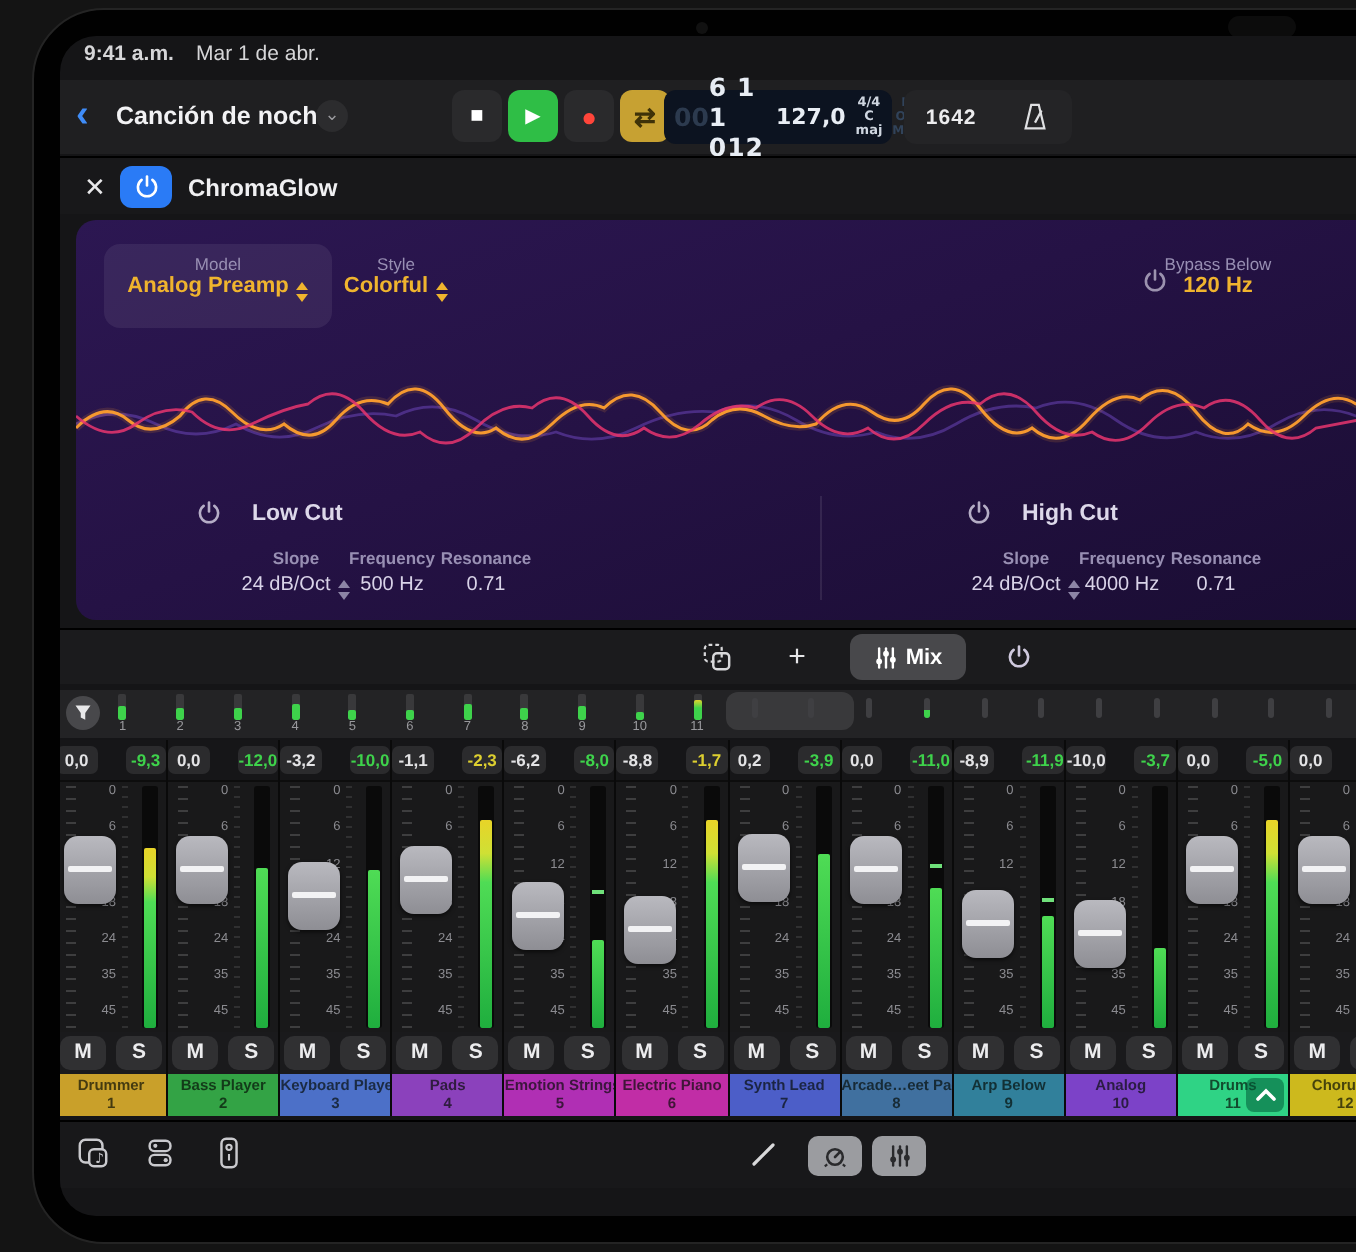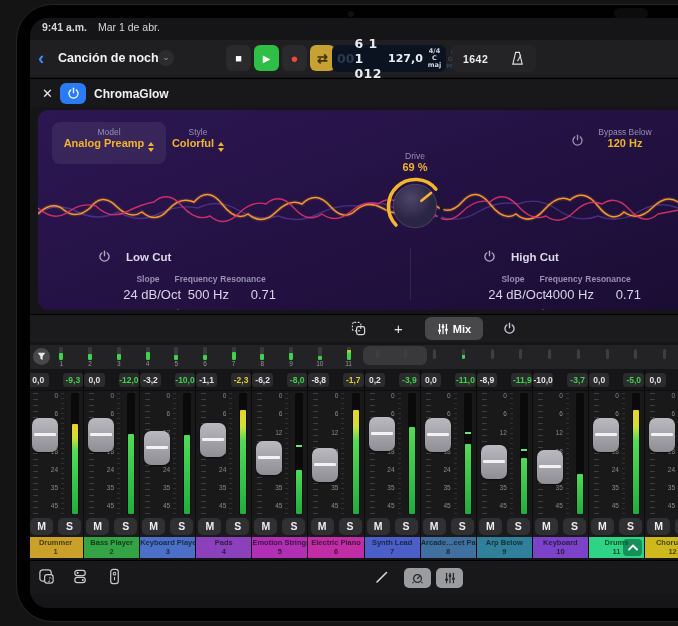--- a/index.html
+++ b/index.html
@@ -44,30 +44,30 @@
   .plugpwr { position:absolute; left:30px; top:4px; width:26px; height:21px; border-radius:6px; background:#2a7bf6;
     display:flex; align-items:center; justify-content:center; }
   .plugname { position:absolute; left:64px; top:8px; font-size:12px; font-weight:bold; color:#f0f0f2; }
 
   
   .panel { position:absolute; left:8px; top:92px; width:652px; height:200px; border-radius:10px;
     background:linear-gradient(160deg,#2c1752 0%, #251245 45%, #1a0d33 100%); overflow:hidden; }
   .waves { position:absolute; left:0; top:62px; width:652px; height:66px; }
   .lbl { font-size:8.5px; color:#988fb3; text-align:center; }
   .goldval { font-size:11px; font-weight:bold; color:#f0b42e; text-align:center; }
-  .whiteval { font-size:13px; color:#d9d3e8; text-align:right; }
+  .whiteval { font-size:10px; color:#d9d3e8; text-align:center; }
   .modelbox { position:absolute; left:14px; top:12px; width:114px; height:42px; background:rgba(255,255,255,0.07); border-radius:8px; padding-top:5px; }
   .stylebox { position:absolute; left:120px; top:17px; width:80px; }
   .updown { display:inline-flex; flex-direction:column; gap:2px; margin-left:4px; vertical-align:1px; }
   .updown i { display:block; width:0; height:0; border-left:3px solid transparent; border-right:3px solid transparent; }
   .updown .u { border-bottom:4px solid #f0b42e; }
   .updown .d { border-top:4px solid #f0b42e; }
   .updown.gray .u { border-bottom-color:#8d85a6; } .updown.gray .d { border-top-color:#8d85a6; }
   .bypass-pwr { position:absolute; left:533px; top:24px; opacity:0.7; }
-  .bypassbox { position:absolute; left:555px; top:17px; width:64px; }
+  .bypassbox { position:absolute; left:539px; top:17px; width:64px; }
   .levelbox { position:absolute; left:622px; top:17px; width:60px; }
   .drive { position:absolute; left:337px; top:41px; width:80px; text-align:center; }
   .knob { margin-top:2px; }
   .vdiv { position:absolute; left:372px; top:138px; width:1px; height:52px; background:rgba(255,255,255,0.09); }
   .cutsec .pwr2 { position:absolute; opacity:0.85; }
   .cuttitle { position:absolute; font-size:11.5px; font-weight:bold; color:#ddd8ea; }
   .param { position:absolute; width:66px; text-align:center; }
   .param .lbl { margin-bottom:3px;font-weight:bold; }
   .prepost { position:absolute; display:flex; background:rgba(0,0,0,0.28); border-radius:7px; padding:2px;margin-top:46px; }
   .ppbtn { width:36px; height:18px; border-radius:5px; font-size:9.5px; line-height:18px; text-align:center; color:#7d74a0; font-weight:bold; }
@@ -221,36 +221,20 @@
       </span>
     <div class="bypassbox">
       <div class="lbl">Bypass Below</div>
       <div class="goldval">120 Hz</div>
     </div>
     <div class="levelbox">
       <div class="lbl">Level</div>
       <div class="goldval">0.0</div>
     </div>
 
-    <div class="drive">
-      <div class="lbl">Drive</div>
-      <div class="goldval">69 %</div>
-      <svg class="knob" width="62" height="62" viewBox="0 0 60 60" style="margin:2px auto 0;">
-        <defs>
-            <radialGradient id="kg" cx="40%" cy="32%">
-              <stop offset="0%" stop-color="#4e4568"></stop>
-              <stop offset="100%" stop-color="#2b2545"></stop>
-            </radialGradient>
-          </defs>
-        <path d="M11.6,48.4 A26,26 0 1,1 48.4,48.4" fill="none" stroke="#1d1636" stroke-width="3.5" stroke-linecap="round"></path>
-        <path d="M11.6,48.4 A26,26 0 1,1 50.2,13.6" fill="none" stroke="#f5b52e" stroke-width="3.5" stroke-linecap="round"></path>
-        <circle cx="30" cy="30" r="21" fill="url(#kg)" stroke="rgba(255,255,255,0.15)" stroke-width="1"></circle>
-        <line x1="36.2" y1="25" x2="45.5" y2="17.4" stroke="#f5b52e" stroke-width="2.5" stroke-linecap="round"></line>
-      </svg>
-    </div>
 
     <div class="vdiv"></div>
 
     <div class="cutsec">
       <span class="pwr2 pwr" style="left: 60px; top: 140px; color: rgb(207, 201, 221);">
           <svg width="13" height="13" viewBox="0 0 16 16">
             <path d="M8 1.5 V7" stroke="currentColor" stroke-width="1.6" stroke-linecap="round" fill="none"></path>
             <path d="M4.7 3.6 a5.6 5.6 0 1 0 6.6 0" stroke="currentColor" stroke-width="1.6" stroke-linecap="round" fill="none"></path>
           </svg>
         </span>
@@ -772,21 +756,21 @@
       <div class="meter">
         <div class="mfill" style="height: 33%;"></div>
 
       </div>
     </div>
     <div class="msrow">
       <div class="msbtn">M</div>
       <div class="msbtn">S</div>
     </div>
     <div class="namebar" style="background: rgb(124, 66, 200);">
-      <div class="nm">Keyboard</div>
+      <div class="nm">Analog</div>
       <div>10</div>
 
     </div>
   </div>
       <div class="strip">
     <div class="valrow">
       <div class="pill">0,0</div>
       <div class="pill" style="color: rgb(62, 210, 75);">-5,0</div>
     </div>
     <div class="faderarea">

